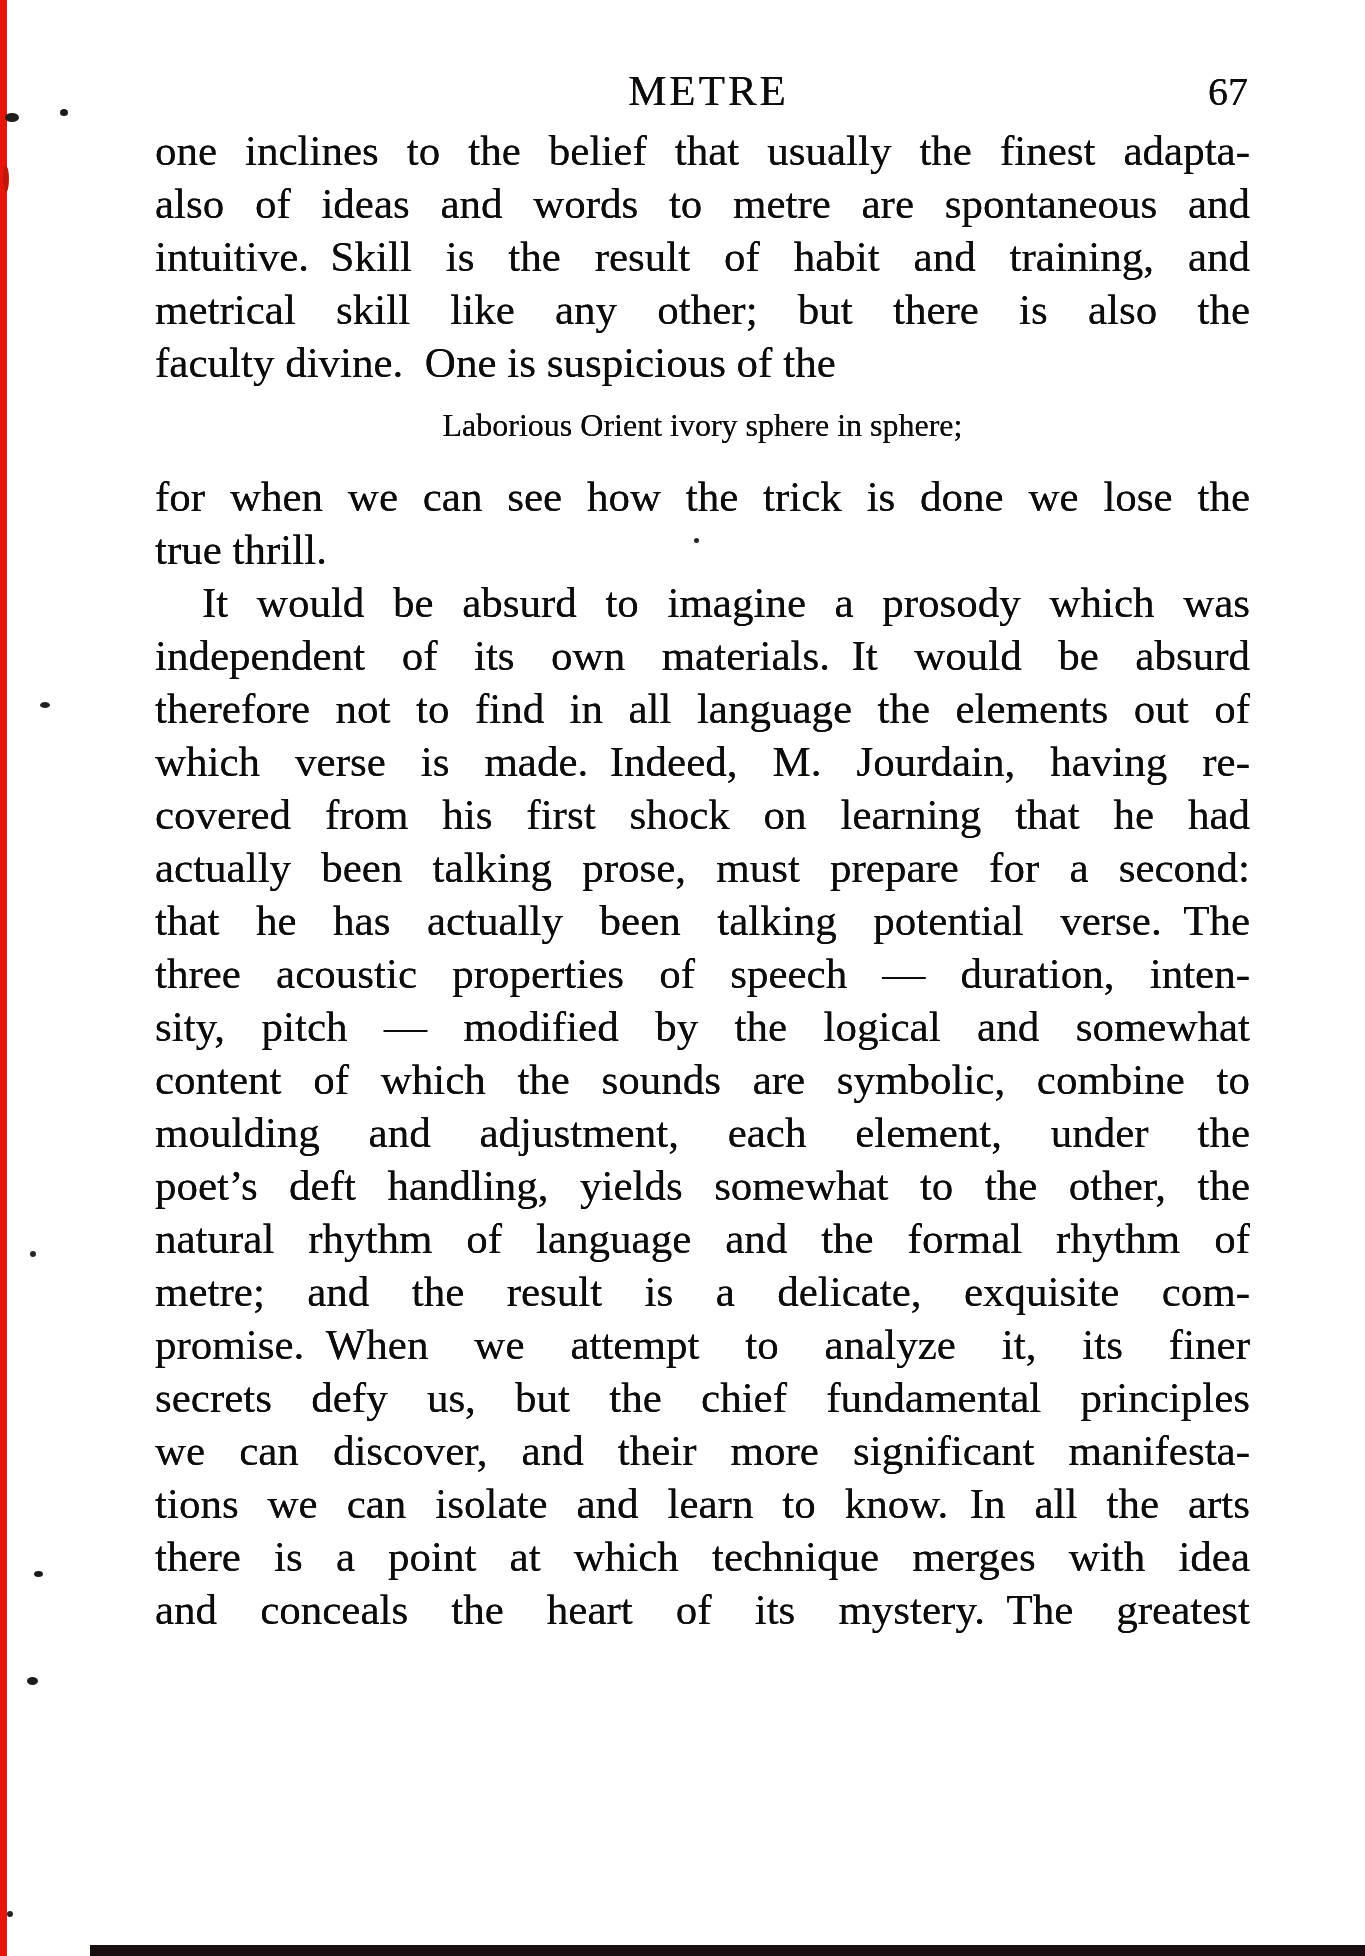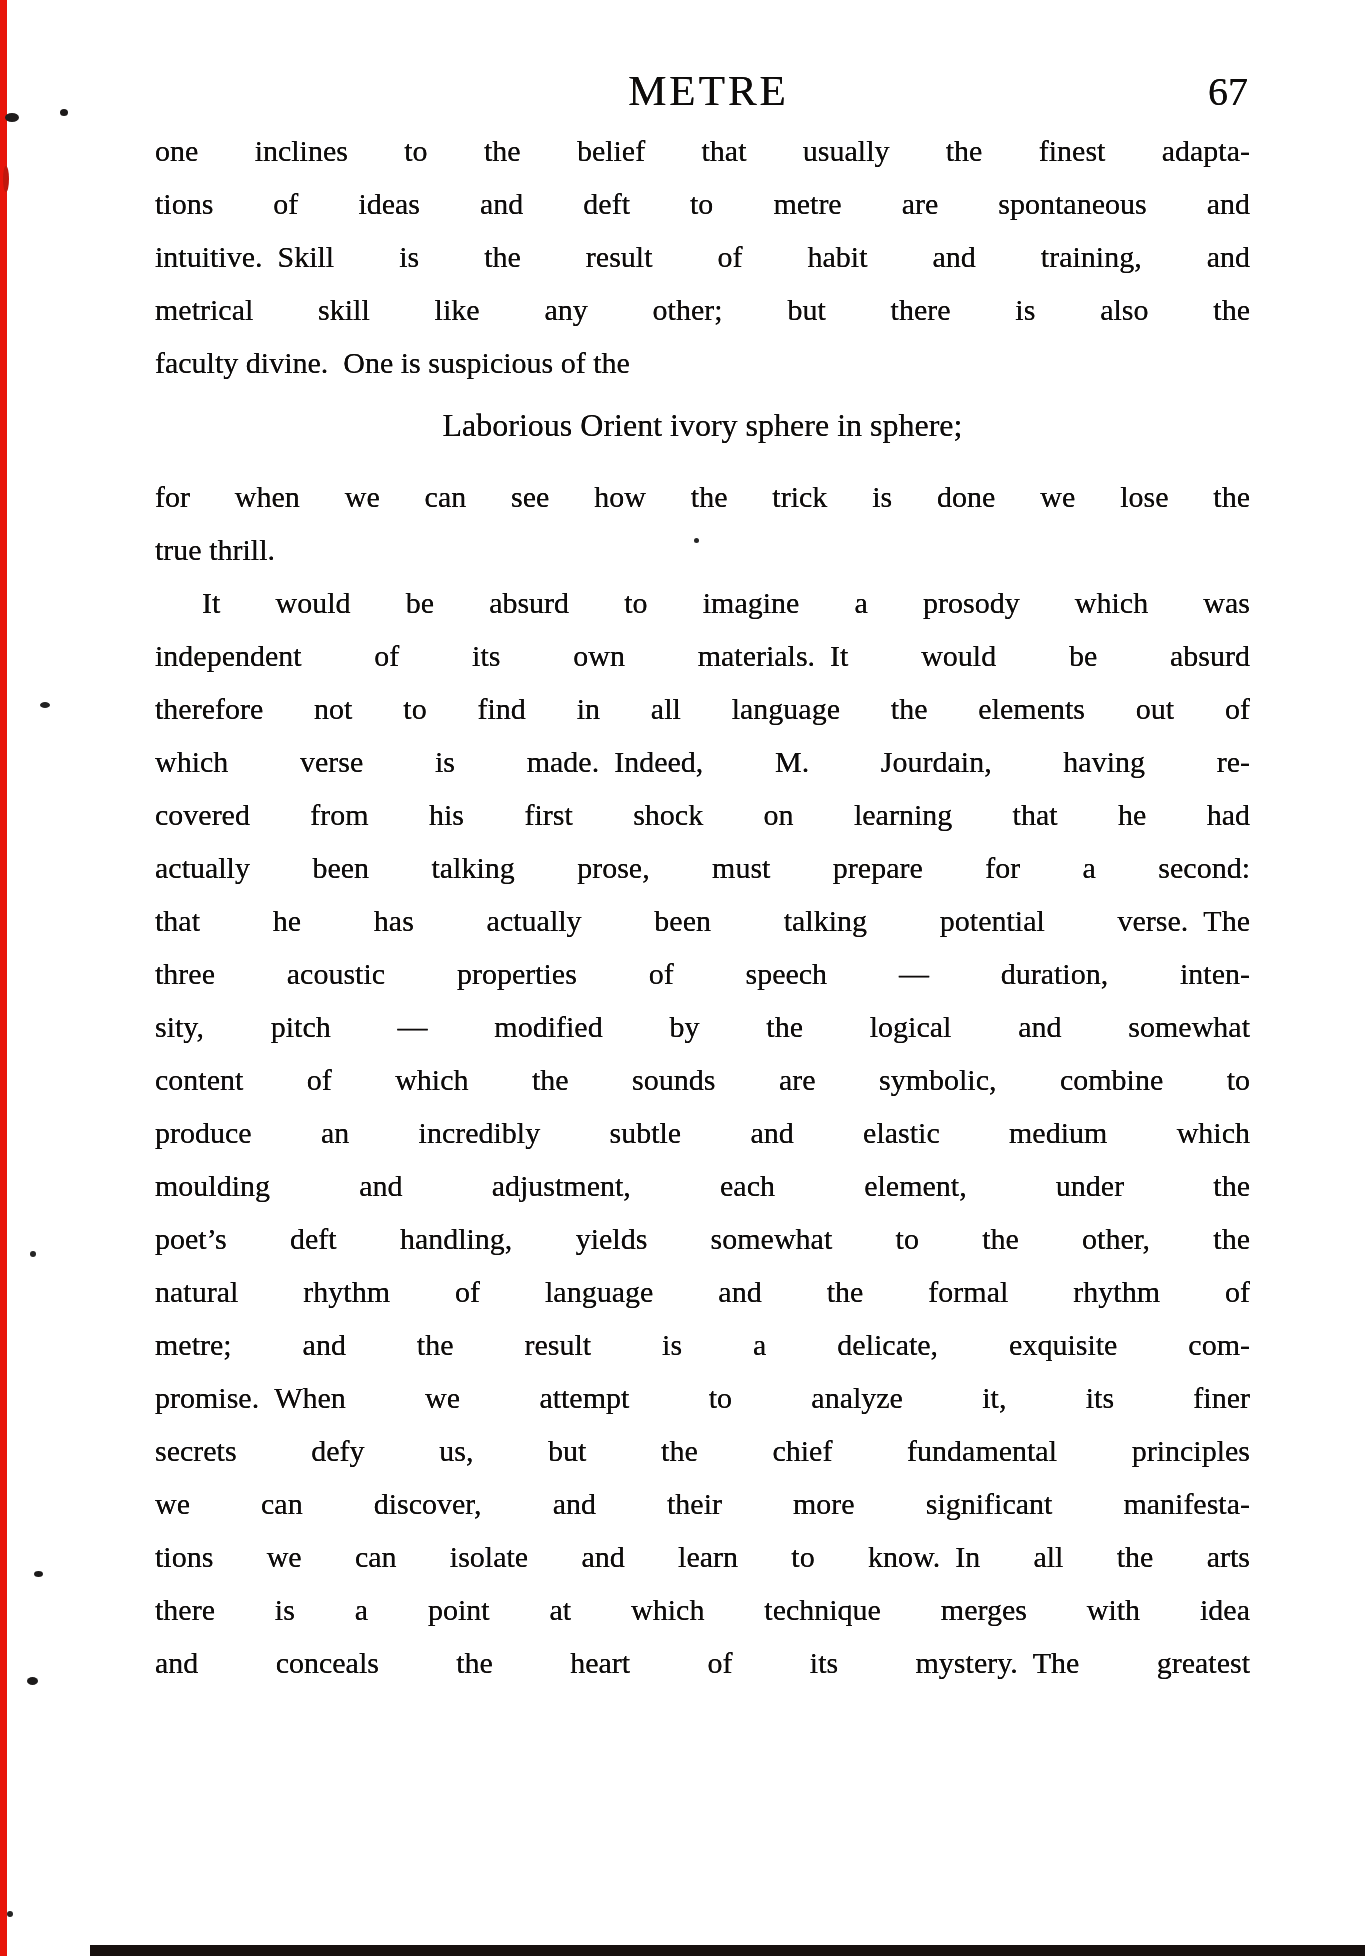--- a/index.html
+++ b/index.html
@@ -28,21 +28,21 @@
     font-size:43px;letter-spacing:3px;line-height:50px;
     text-shadow:0 0 0.4px currentColor;
   }
   .pagenum{
     position:absolute;right:2px;top:2px;font-size:40px;line-height:48px;
     text-shadow:0 0 0.3px currentColor;
   }
   
   .text-block{position:absolute;top:124px;left:155px;width:1095px;}
   .line{
-    font-size:30px;
+    font-size:43px;
     line-height:53px;
     height:53px;
     overflow:hidden;
     text-align:justify;
     text-align-last:justify;
     text-shadow:0 0 0.35px currentColor;
   }
   .line.end{text-align-last:left;}
   .line.indent{text-indent:47px;}
   .line.verse{
@@ -62,38 +62,37 @@
   <div class="edge-left"></div>
   <div class="edge-bottom"></div>
 
   <div class="header">
     <div class="title">METRE</div>
     <div class="pagenum">67</div>
   </div>
 
   <div class="text-block">
       <div class="line justify">one inclines to the belief that usually the finest adapta-</div>
-      <div class="line justify">tions of ideas and deft to metre are spontaneous and</div>
+      <div class="line justify">also of ideas and words to metre are spontaneous and</div>
       <div class="line justify">intuitive. Skill is the result of habit and training, and</div>
       <div class="line justify">metrical skill like any other; but there is also the</div>
       <div class="line end">faculty divine. One is suspicious of the</div>
       <div class="line verse">Laborious Orient ivory sphere in sphere;</div>
       <div class="line justify">for when we can see how the trick is done we lose the</div>
       <div class="line end">true thrill.</div>
       <div class="line indent">It would be absurd to imagine a prosody which was</div>
       <div class="line justify">independent of its own materials. It would be absurd</div>
       <div class="line justify">therefore not to find in all language the elements out of</div>
       <div class="line justify">which verse is made. Indeed, M. Jourdain, having re-</div>
       <div class="line justify">covered from his first shock on learning that he had</div>
       <div class="line justify">actually been talking prose, must prepare for a second:</div>
       <div class="line justify">that he has actually been talking potential verse. The</div>
       <div class="line justify">three acoustic properties of speech — duration, inten-</div>
       <div class="line justify">sity, pitch — modified by the logical and somewhat</div>
       <div class="line justify">content of which the sounds are symbolic, combine to</div>
-      <div class="line justify">produce an incredibly subtle and elastic medium which</div>
       <div class="line justify">moulding and adjustment, each element, under the</div>
       <div class="line justify">poet’s deft handling, yields somewhat to the other, the</div>
       <div class="line justify">natural rhythm of language and the formal rhythm of</div>
       <div class="line justify">metre; and the result is a delicate, exquisite com-</div>
       <div class="line justify">promise. When we attempt to analyze it, its finer</div>
       <div class="line justify">secrets defy us, but the chief fundamental principles</div>
       <div class="line justify">we can discover, and their more significant manifesta-</div>
       <div class="line justify">tions we can isolate and learn to know. In all the arts</div>
       <div class="line justify">there is a point at which technique merges with idea</div>
       <div class="line justify">and conceals the heart of its mystery. The greatest</div>

